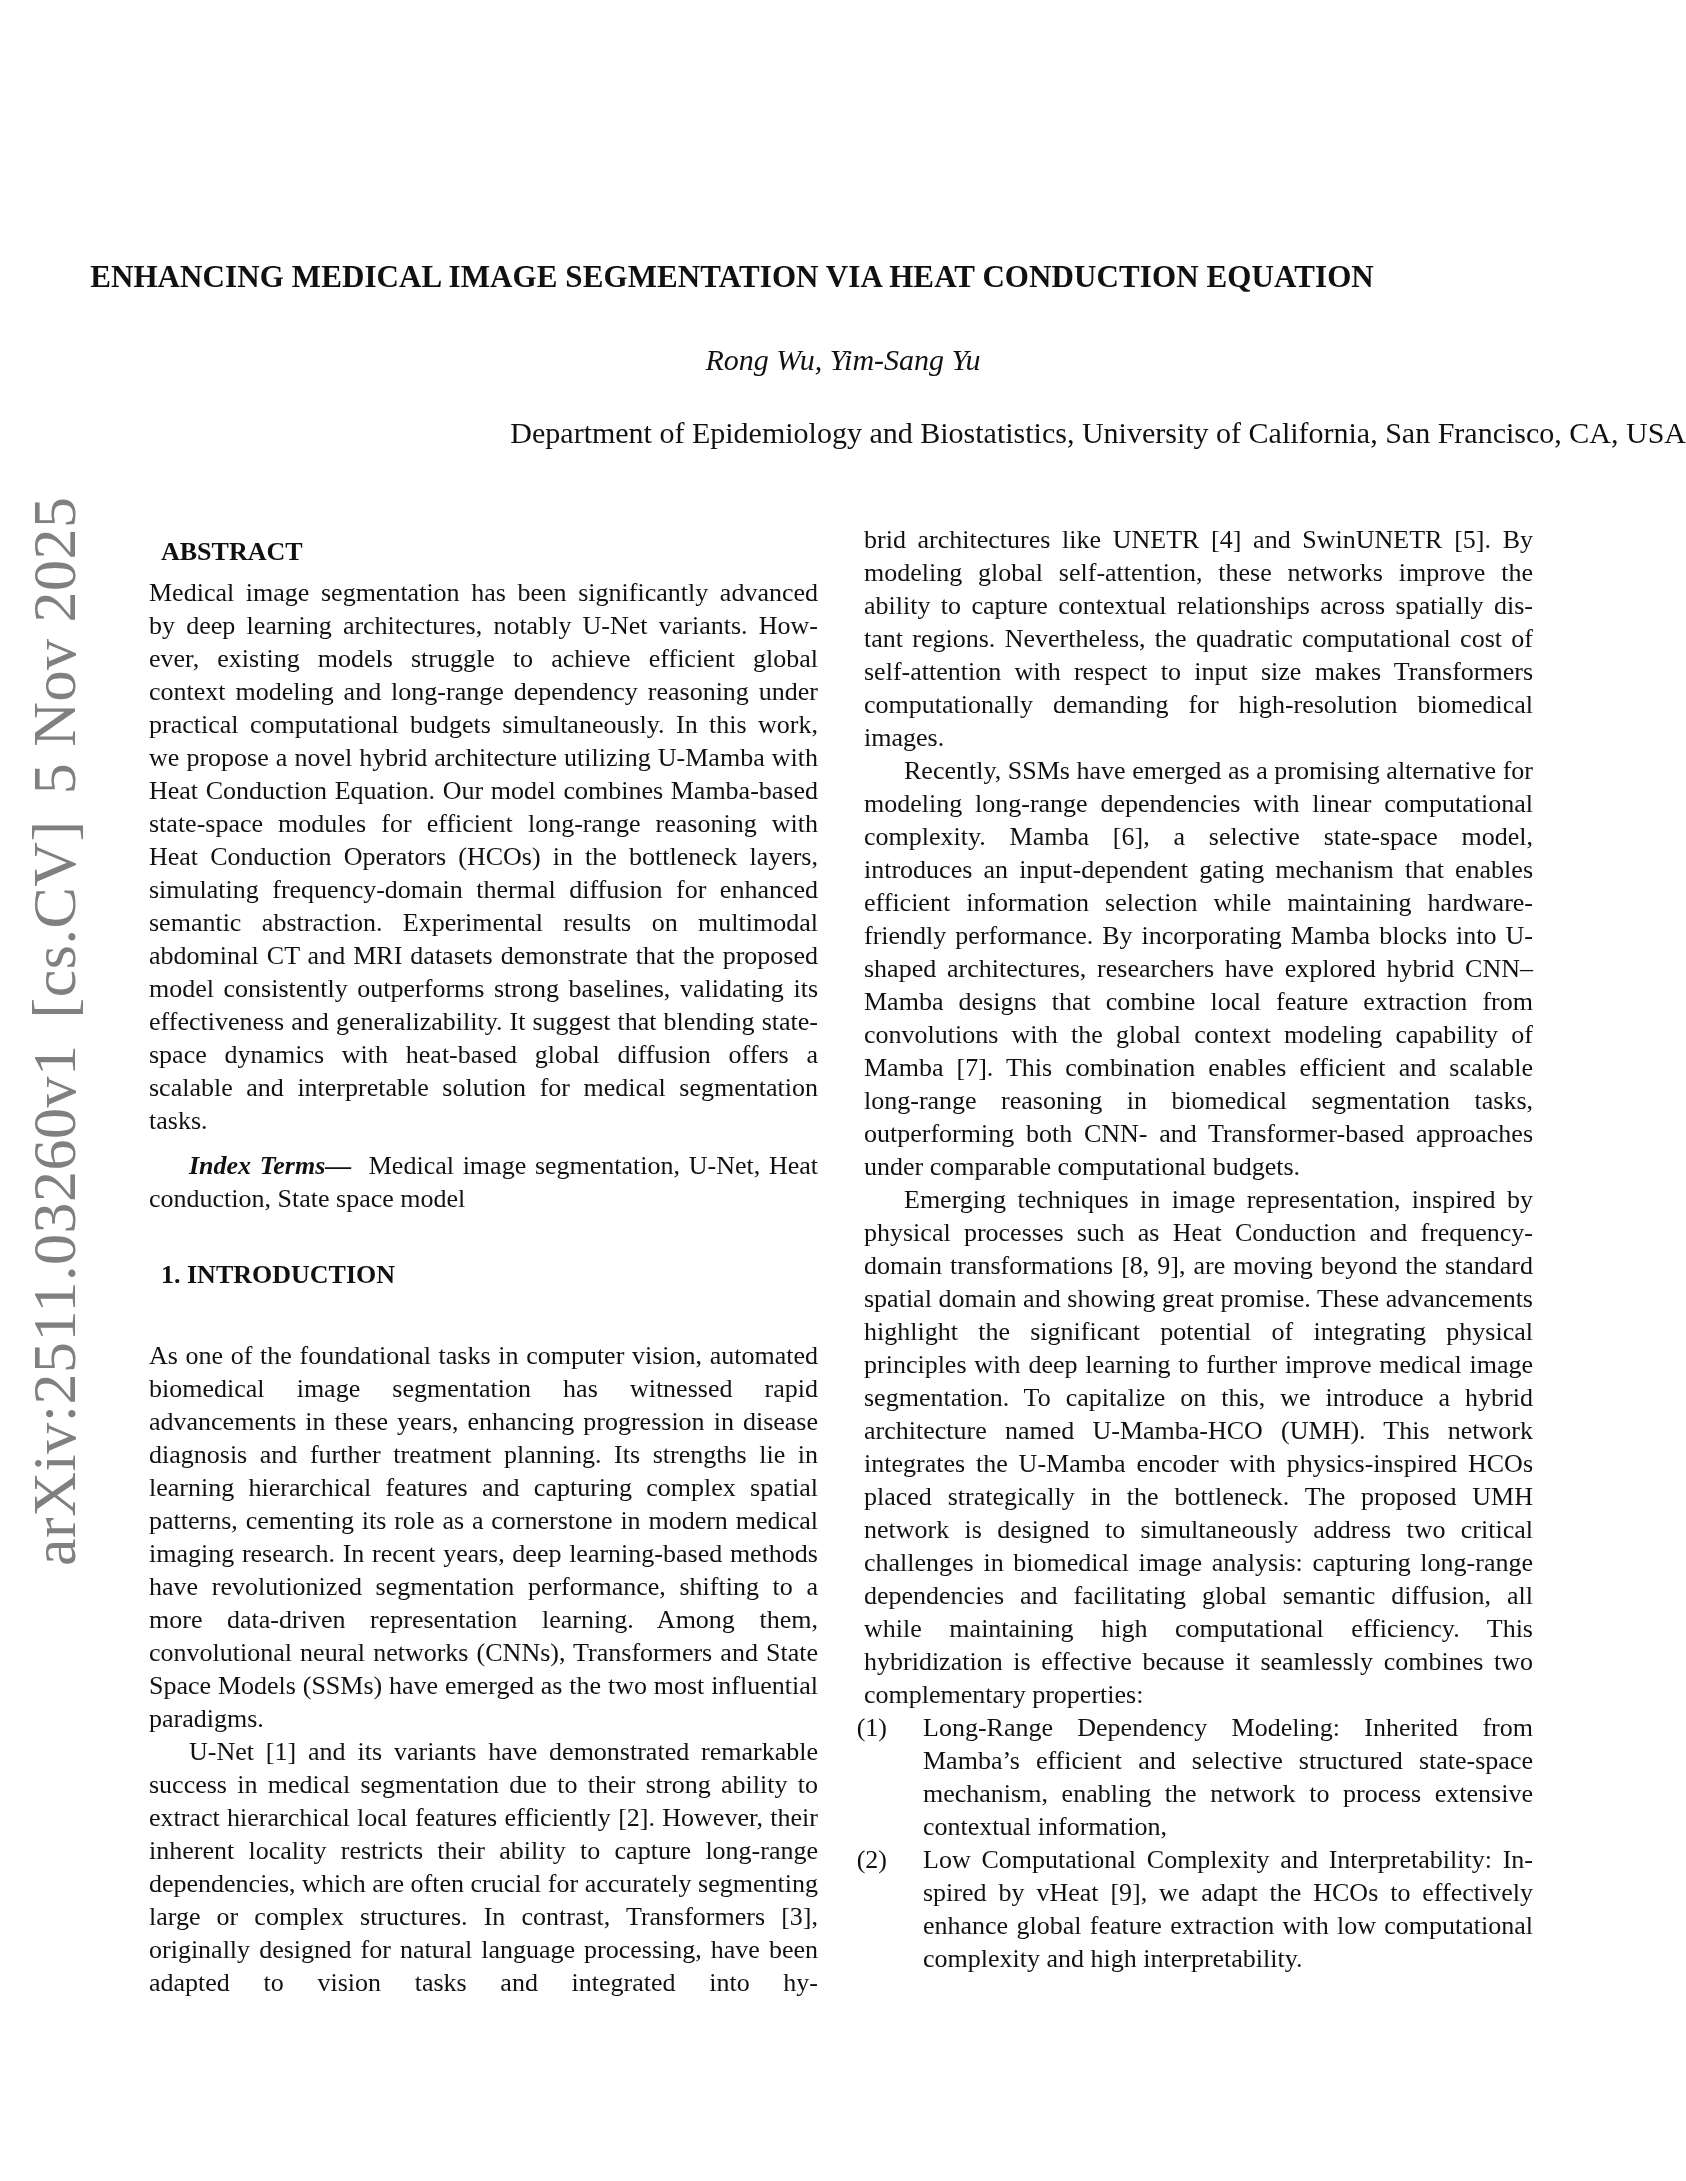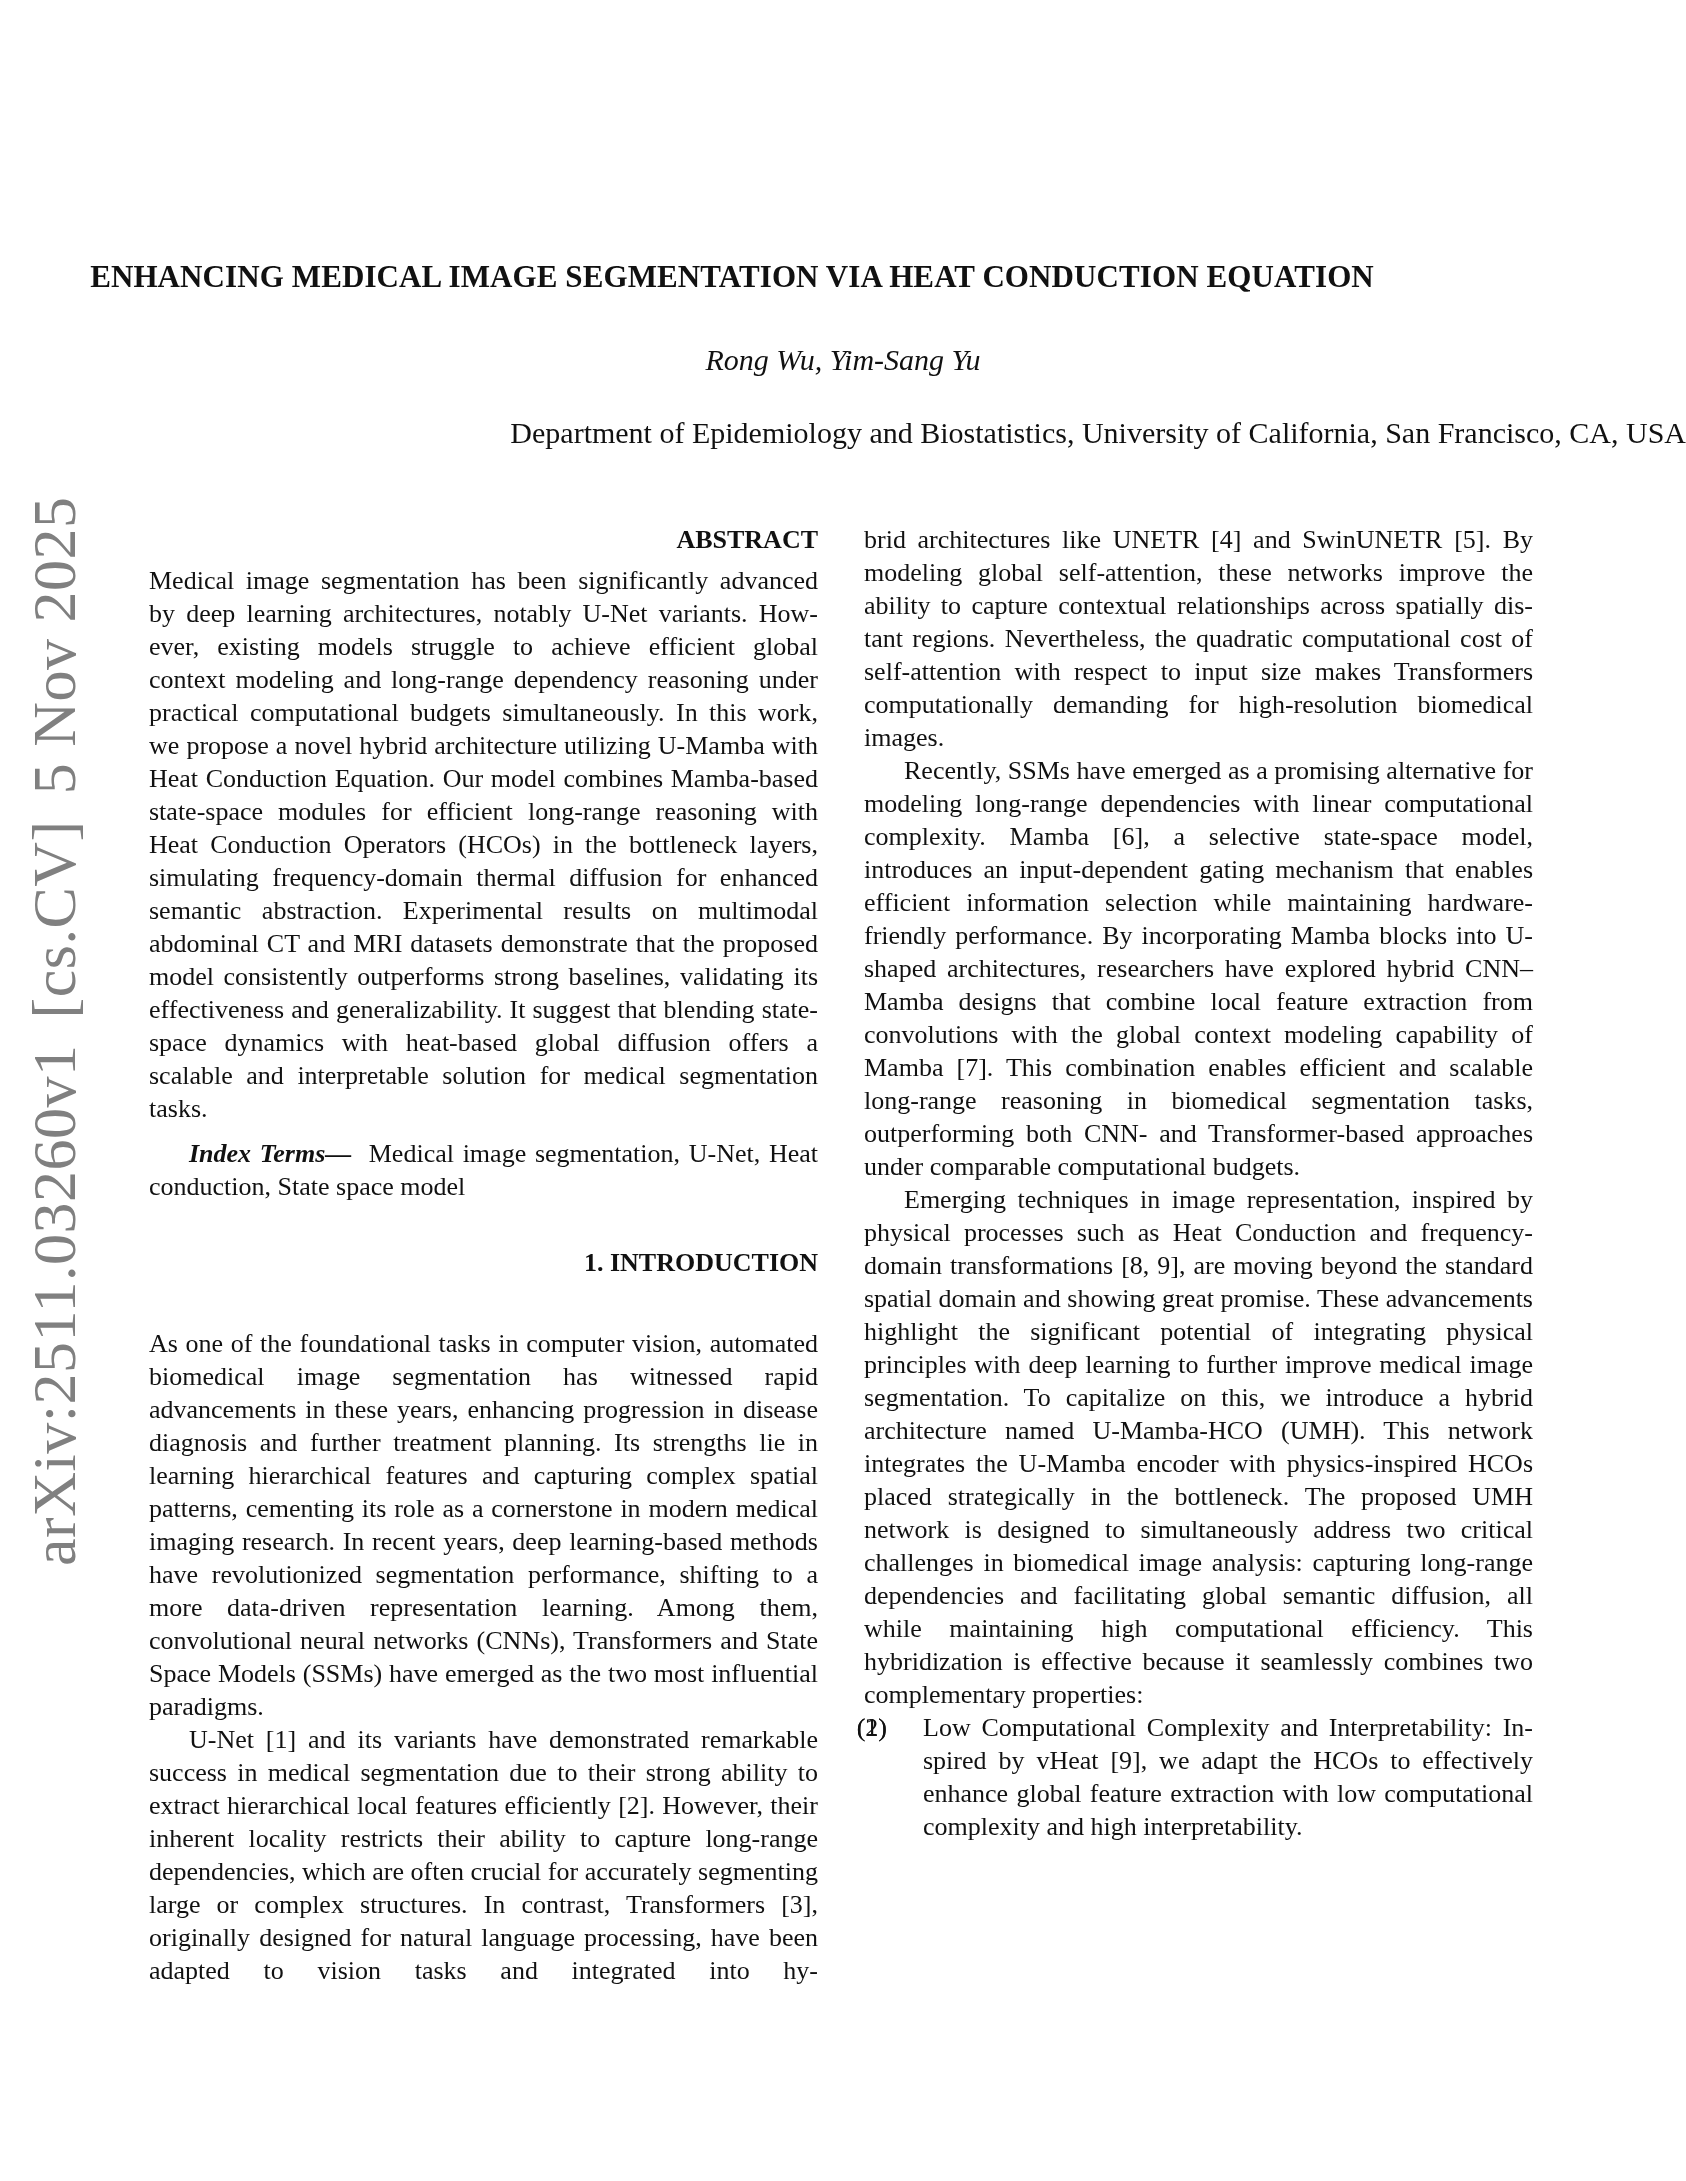--- a/index.html
+++ b/index.html
@@ -73,25 +73,25 @@
       width: 669px;
       font-size: 26px;
       line-height: 33px;
       text-align: justify;
       hyphens: manual;
     }
     .col-left { left: 149px; }
     .col-right { left: 864px; }
 
     .section-heading {
-      text-align: right;
+      text-align: left;
       font-weight: bold;
       font-size: 26px;
       line-height: 33px;
-      margin: 0;
+      margin: 12px;
     }
     .abstract-heading { margin-bottom: 8.3px; }
     .intro-heading { margin-top: 43px; margin-bottom: 48px; }
 
     p {
       margin: 0;
     }
     p.indent { text-indent: 40px; }
     .index-terms { margin-top: 12px; text-indent: 40px; }
     .index-terms .label {
@@ -138,20 +138,21 @@
     <p class="indent" id="p2a" style="text-align-last: justify;">U-Net [1] and its variants have demonstrated remarkable success in medical segmentation due to their strong ability to extract hierarchical local features efficiently [2]. However, their inherent locality restricts their ability to capture long-range dependencies, which are often crucial for accurately segmenting large or complex structures.  In contrast, Trans­formers [3], originally designed for natural language process­ing, have been adapted to vision tasks and integrated into hy-</p>
   </div>
 
   <div class="col col-right">
     <p id="p2b">brid architectures like UNETR [4] and SwinUNETR [5].  By modeling global self-attention, these networks improve the ability to capture contextual relationships across spatially dis­tant regions.  Nevertheless, the quadratic computational cost of self-attention with respect to input size makes Transform­ers computationally demanding for high-resolution biomedi­cal images.</p>
     <p class="indent">Recently, SSMs have emerged as a promising alternative for modeling long-range dependencies with linear computa­tional complexity. Mamba [6], a selective state-space model, introduces an input-dependent gating mechanism that enables efficient information selection while maintaining hardware-friendly performance.  By incorporating Mamba blocks into U-shaped architectures, researchers have explored hybrid CNN–Mamba designs that combine local feature extraction from convolutions with the global context modeling capabil­ity of Mamba [7].  This combination enables efficient and scalable long-range reasoning in biomedical segmentation tasks, outperforming both CNN- and Transformer-based ap­proaches under comparable computational budgets.</p>
     <p class="indent">Emerging techniques in image representation, inspired by physical processes such as Heat Conduction and frequency-domain transformations [8, 9], are moving beyond the stan­dard spatial domain and showing great promise.  These ad­vancements highlight the significant potential of integrating physical principles with deep learning to further improve medical image segmentation. To capitalize on this, we intro­duce a hybrid architecture named U-Mamba-HCO (UMH). This network integrates the U-Mamba encoder with physics-inspired HCOs placed strategically in the bottleneck.  The proposed UMH network is designed to simultaneously ad­dress two critical challenges in biomedical image analysis: capturing long-range dependencies and facilitating global se­mantic diffusion, all while maintaining high computational efficiency.  This hybridization is effective because it seam­lessly combines two complementary properties:</p>
     <ol class="list">
       <li class="list-item">
         <span class="num">(1)</span>
+        <span>Long-Range Dependency Modeling:  Inherited from Mamba’s efficient and selective structured state-space mechanism, enabling the network to process extensive contextual information,</span>
       </li>
       <li class="list-item">
         <span class="num">(2)</span>
         <span>Low Computational Complexity and Interpretability: In­spired by vHeat [9], we adapt the HCOs to effectively enhance global feature extraction with low computational complexity and high interpretability.</span>
       </li>
     </ol>
   </div>
 
 </div>
 

